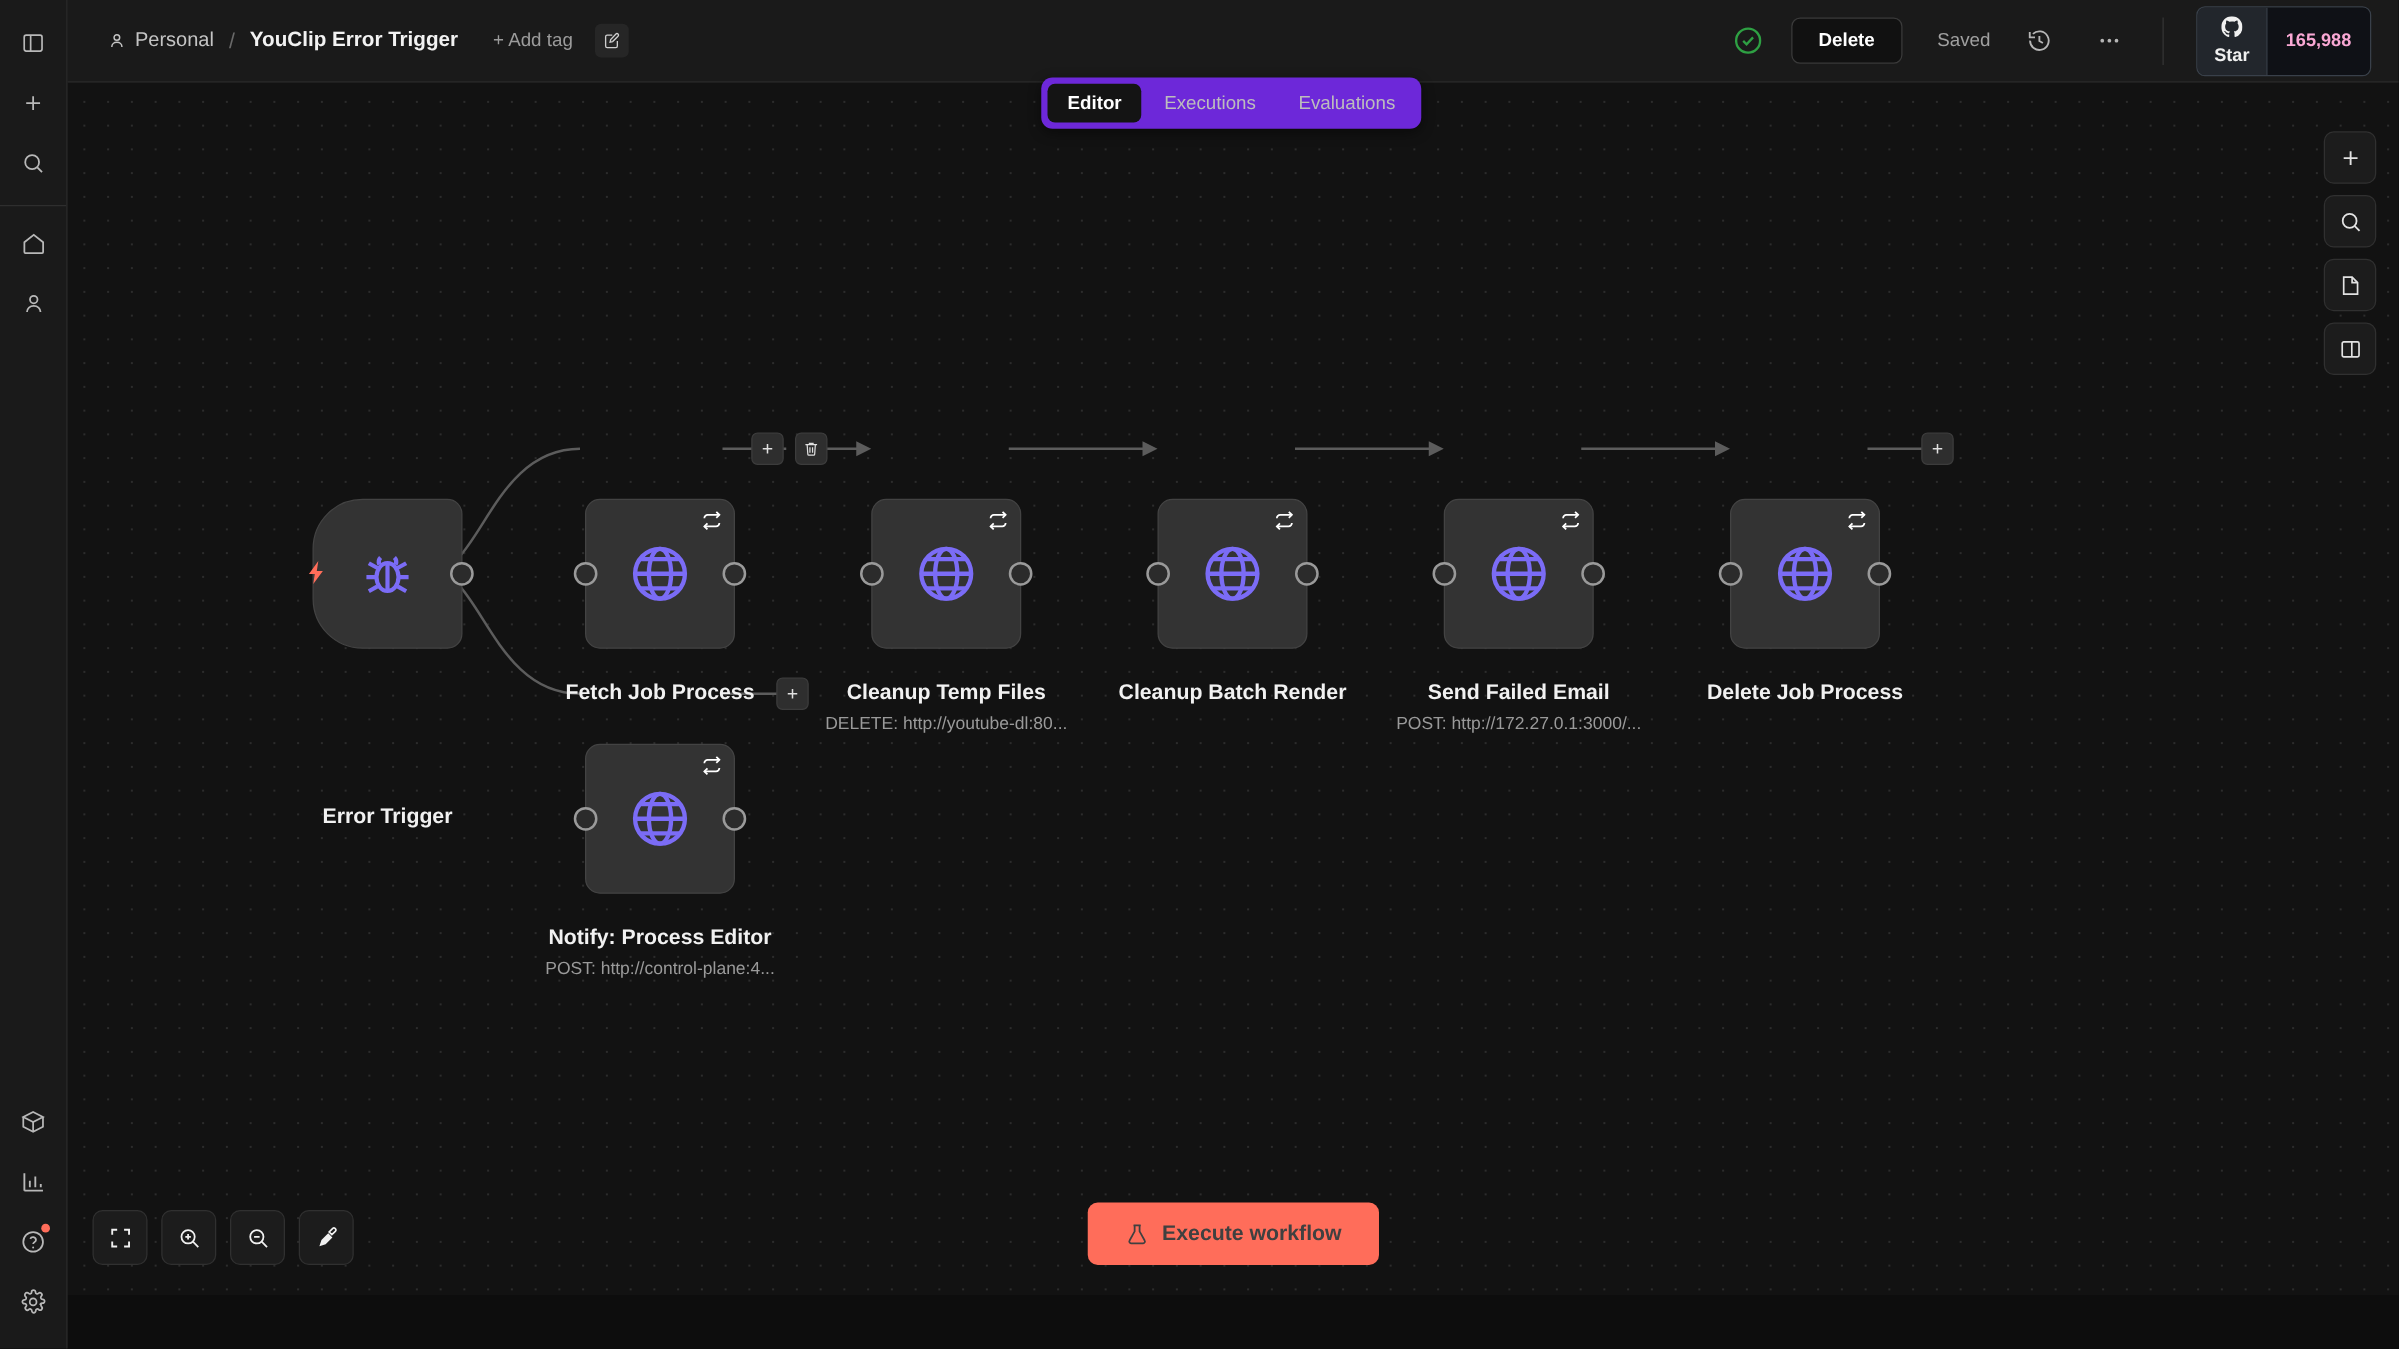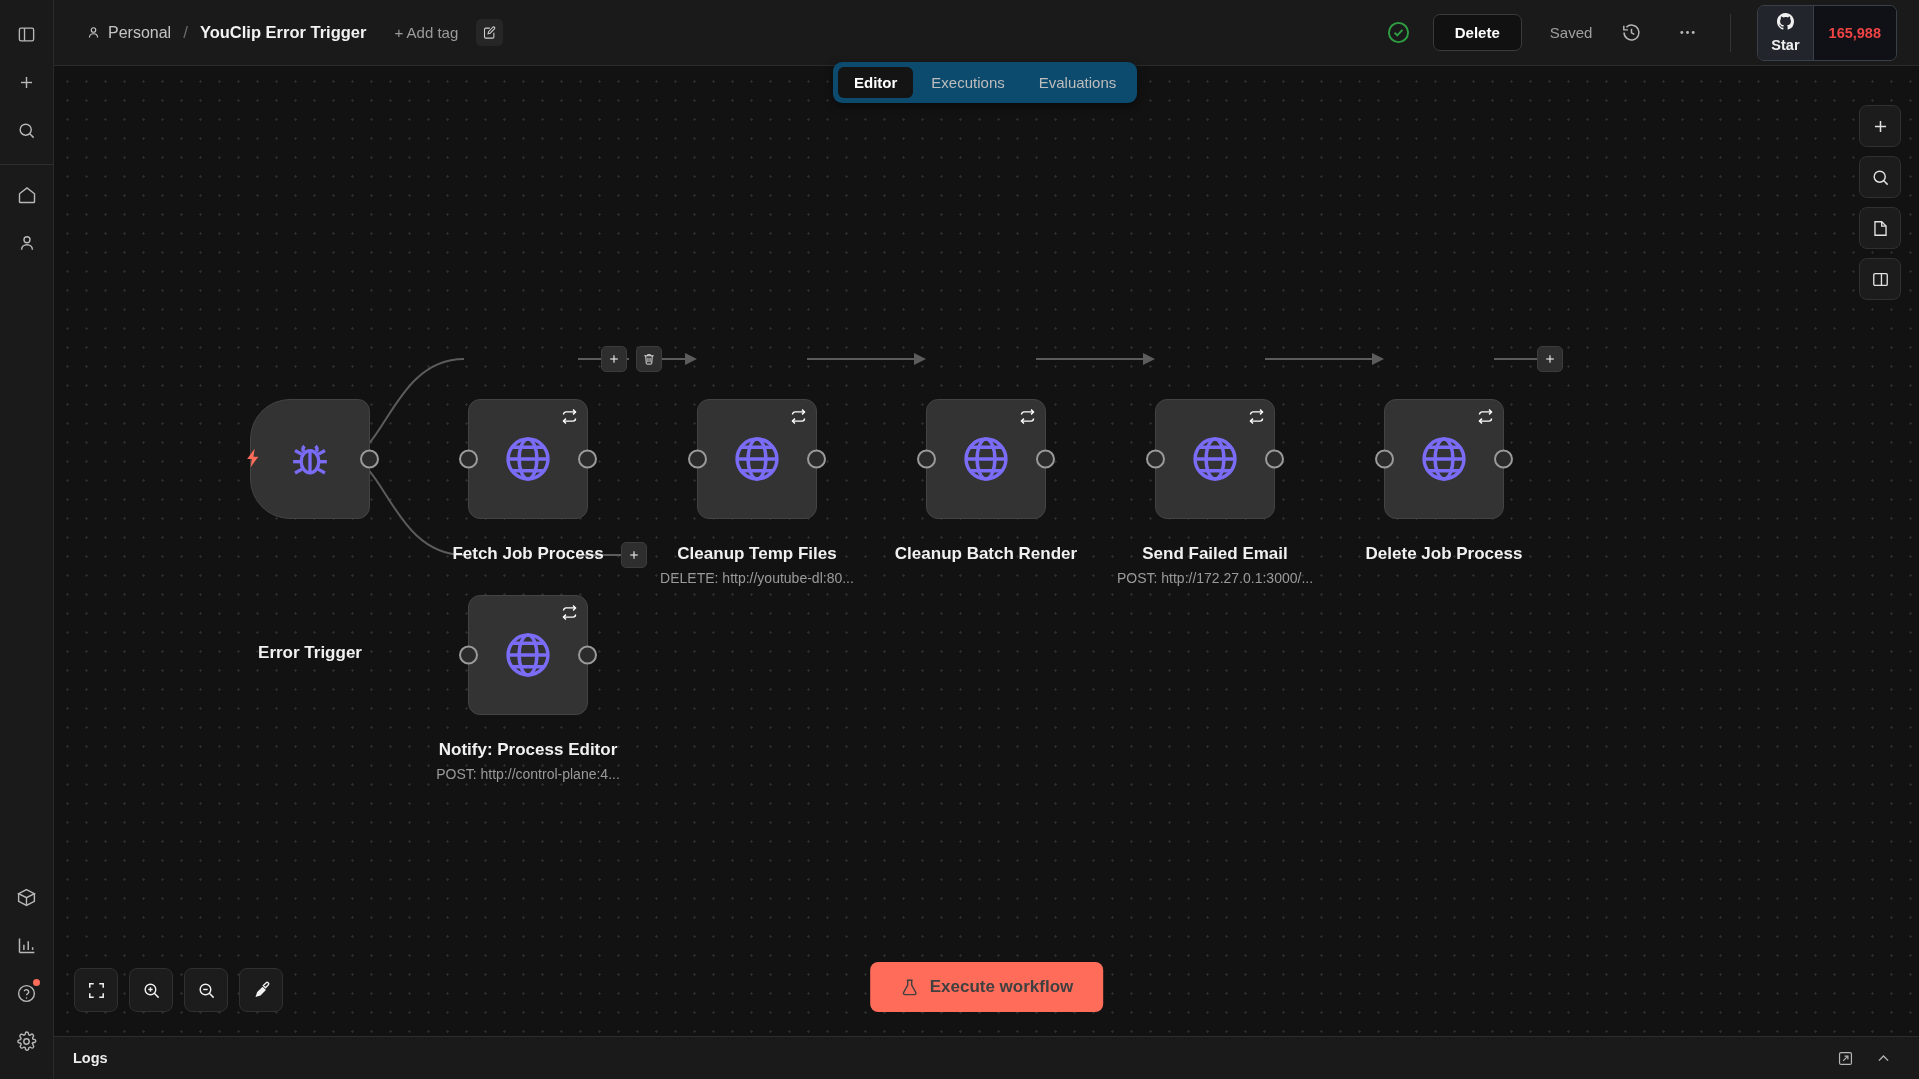--- a/index.html
+++ b/index.html
@@ -68,28 +68,28 @@
   .gh-star {
     display: flex; align-items: stretch; margin-left: 26px; margin-right: 22px;
     border-radius: 7px; overflow: hidden; border: 1px solid #39404a; cursor: pointer;
   }
   .gh-left {
     display: flex; align-items: center; gap: 7px; background: #22262c;
     padding: 7px 13px; color: #f0f0f0; font-size: 14.5px; font-weight: 700; flex-direction: column;
   }
   .gh-right {
     display: flex; align-items: center; background: #0f1116;
-    padding: 7px 15px; color: #ef4444; font-size: 14.5px; font-weight: 700;
+    padding: 7px 15px; color: #f9a8d4; font-size: 14.5px; font-weight: 700;
     border-left: 1px solid #39404a;
   }
 
   
   .tabs {
     position: absolute; left: 833px; top: 62px; z-index: 35;
-    background: #0c4a6e; border-radius: 9px; padding: 5px;
+    background: #6d28d9; border-radius: 9px; padding: 5px;
     display: flex; gap: 2px; box-shadow: 0 3px 10px rgba(0,0,0,.45);
   }
   .tab {
     padding: 7px 16px; font-size: 15px; color: #bdbdbd; border-radius: 6px; cursor: pointer;
   }
   .tab.active { background: #141414; color: #ffffff; font-weight: 600; }
 
   
   .canvas {
     position: absolute; left: 54px; top: 66px; right: 0; bottom: 43px;
@@ -592,31 +592,14 @@
 
     <button class="exec-btn">
       <svg width="19" height="19" viewBox="0 0 24 24" fill="none" stroke="currentColor" stroke-width="1.8">
         <path d="M9.5 2.8v6.1L4.4 18.2a1.8 1.8 0 0 0 1.6 2.8h12a1.8 1.8 0 0 0 1.6-2.8L14.5 8.9V2.8"></path>
         <line x1="8.4" y1="2.8" x2="15.6" y2="2.8"></line>
       </svg>
       <span>Execute workflow</span>
     </button>
   </div>
 
-  <div class="logsbar">
-    <span class="logs-title">Logs</span>
-    <div class="logs-right">
-      <div class="logs-ic">
-        <svg width="17" height="17" viewBox="0 0 24 24" fill="none" stroke="currentColor" stroke-width="1.7">
-          <rect x="3.6" y="3.6" width="16.8" height="16.8" rx="2.2"></rect>
-          <line x1="8.6" y1="15.4" x2="15.4" y2="8.6"></line>
-            <polyline points="10.6,8.6 15.4,8.6 15.4,13.4"></polyline>
-        </svg>
-      </div>
-      <div class="logs-ic">
-        <svg width="17" height="17" viewBox="0 0 24 24" fill="none" stroke="currentColor" stroke-width="1.9">
-          <polyline points="5.5,15 12,8.5 18.5,15"></polyline>
-        </svg>
-      </div>
-    </div>
-  </div>
 
 </div>
 
 </body></html>

